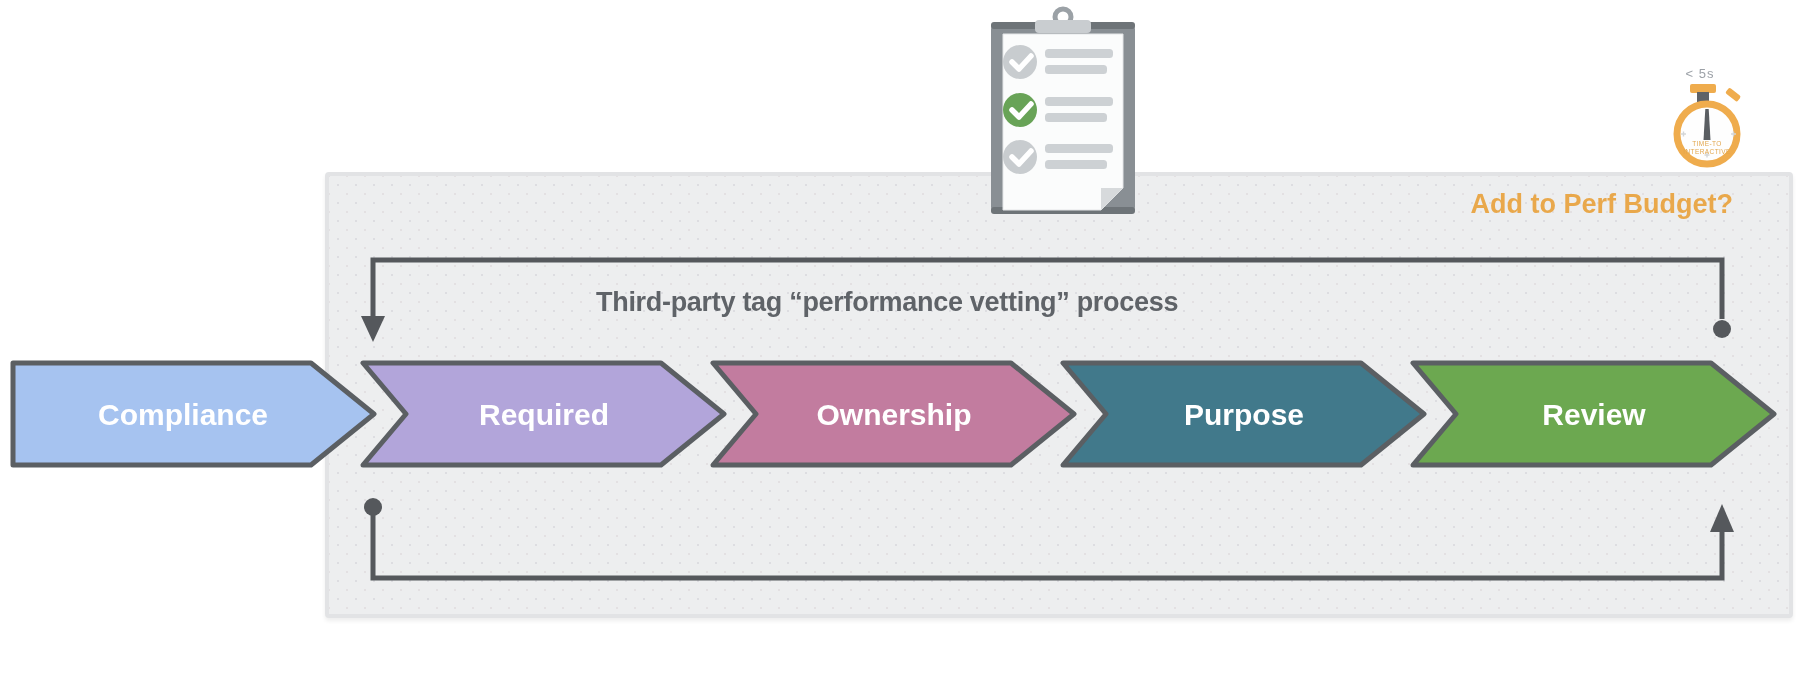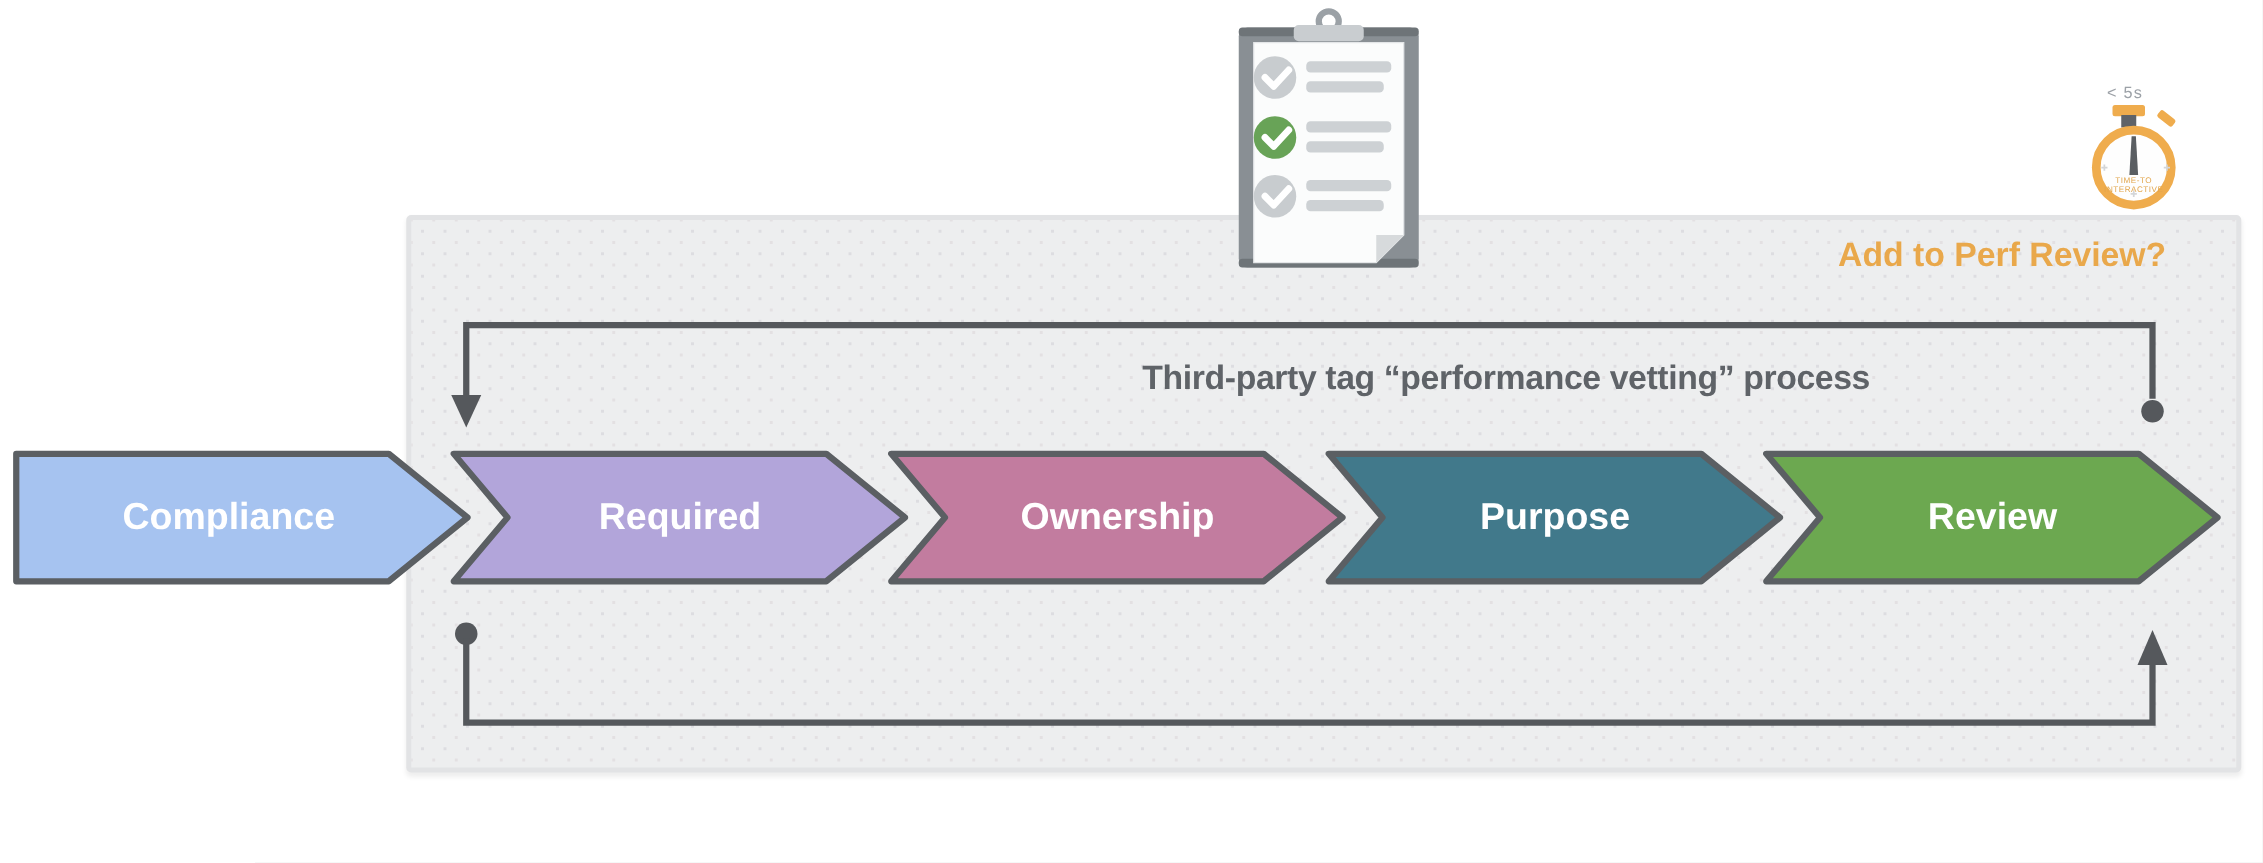--- a/index.html
+++ b/index.html
@@ -21,21 +21,21 @@
       radial-gradient(circle, #E3E0E2 1.2px, transparent 1.4px);
     background-size: 18px 18px, 18px 18px;
     background-position: 0 0, 9px 9px;
     border: 4px solid #E2E3E5;
     border-radius: 4px;
     box-shadow: 0 3px 4px rgba(0,0,0,0.07);
   }
   .title {
     position: absolute;
     left: 596px; top: 287px; width: 900px;
-    text-align: right;
+    text-align: left;
     font-size: 27px; font-weight: bold;
     letter-spacing: -0.3px;
     color: #5F6368;
   }
   .perf-budget {
     position: absolute;
     right: 77px; top: 189px;
     font-size: 27px; font-weight: bold;
     color: #E9A84B;
   }
@@ -74,21 +74,21 @@
     <circle class="connector-solid" cx="1722" cy="329" r="9"></circle>
   </g>
   <g>
     <circle class="connector-solid" cx="373" cy="507" r="9"></circle>
     <path class="connector-path" d="M373,511 L373,578 L1722,578 L1722,530"></path>
     <polygon class="connector-solid" points="1710,532 1734,532 1722,504"></polygon>
   </g>
 </svg>
 
 <div class="title">Third-party tag “performance vetting” process</div>
-<div class="perf-budget">Add to Perf Review?</div>
+<div class="perf-budget">Add to Perf Budget?</div>
 
 <svg class="step-arrow" style="left:9px" width="368" height="110" viewBox="0 0 368 110">
   <polygon class="step-shape" points="4,4 302,4 365,55 302,106 4,106" fill="#A6C3F0"></polygon>
   <text class="step-label" x="174" y="55">Compliance</text>
 </svg>
 
 <svg class="step-arrow" style="left:359px" width="368" height="110" viewBox="0 0 368 110">
   <polygon class="step-shape" points="4,4 302,4 365,55 302,106 4,106 47,55" fill="#B2A5DA"></polygon>
   <text class="step-label" x="185" y="55">Required</text>
 </svg>

